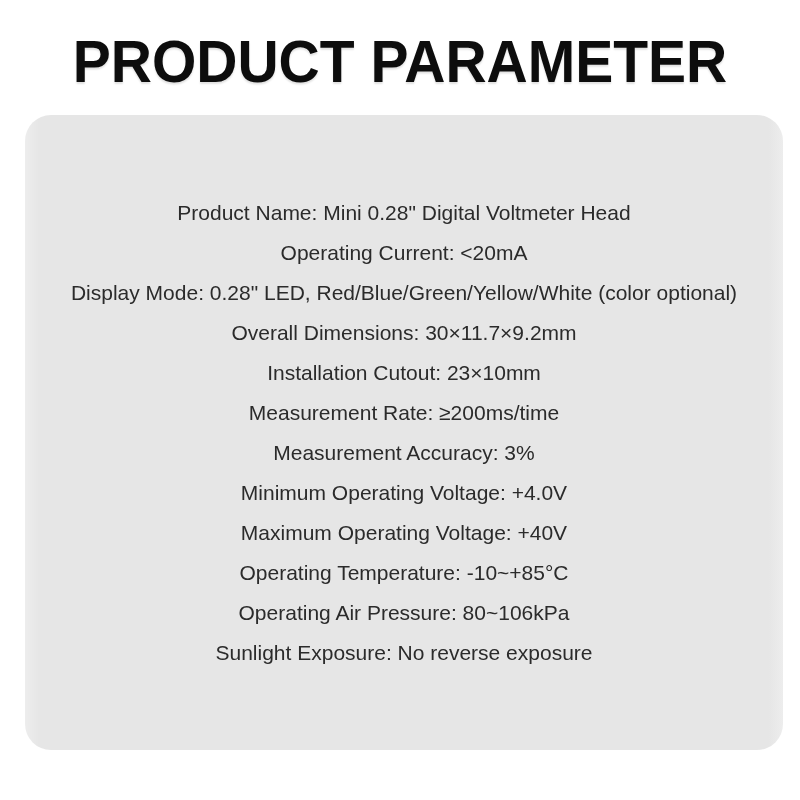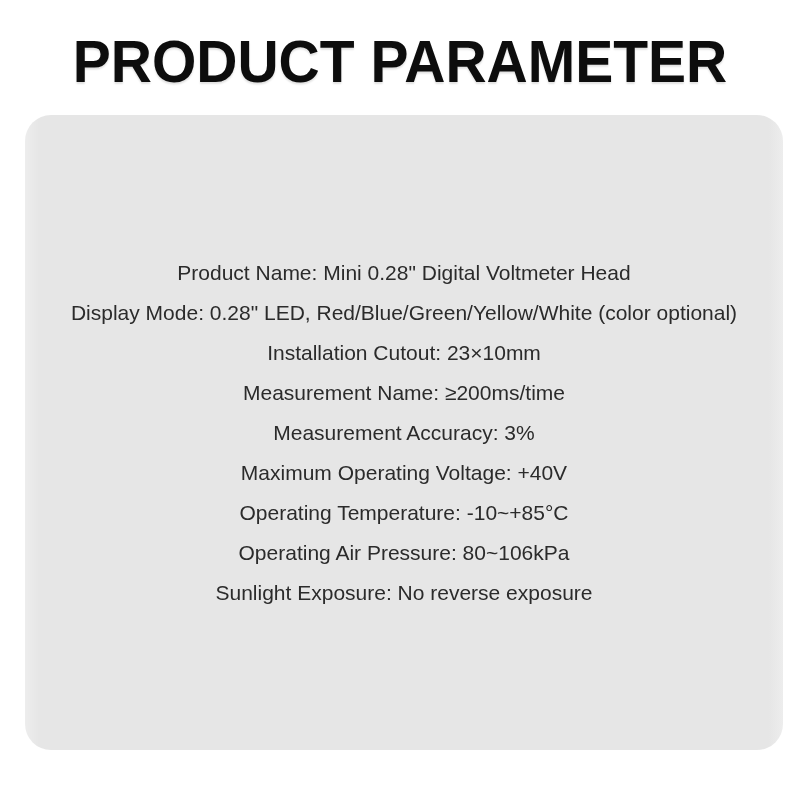--- a/index.html
+++ b/index.html
@@ -59,22 +59,25 @@
   }
 </style>
 </head>
 <body>
 
 <main class="page">
   <h1 class="title">PRODUCT PARAMETER</h1>
 
   <section class="panel">
     <div class="spec-line">Product Name: Mini 0.28" Digital Voltmeter Head</div>
+    <div class="spec-line">Operating Current: &lt;20mA</div>
     <div class="spec-line">Display Mode: 0.28" LED, Red/Blue/Green/Yellow/White (color optional)</div>
+    <div class="spec-line">Overall Dimensions: 30×11.7×9.2mm</div>
     <div class="spec-line">Installation Cutout: 23×10mm</div>
-    <div class="spec-line">Measurement Name: ≥200ms/time</div>
+    <div class="spec-line">Measurement Rate: ≥200ms/time</div>
     <div class="spec-line">Measurement Accuracy: 3%</div>
+    <div class="spec-line">Minimum Operating Voltage: +4.0V</div>
     <div class="spec-line">Maximum Operating Voltage: +40V</div>
     <div class="spec-line">Operating Temperature: -10~+85°C</div>
     <div class="spec-line">Operating Air Pressure: 80~106kPa</div>
     <div class="spec-line">Sunlight Exposure: No reverse exposure</div>
   </section>
 </main>
 
 </body></html>

